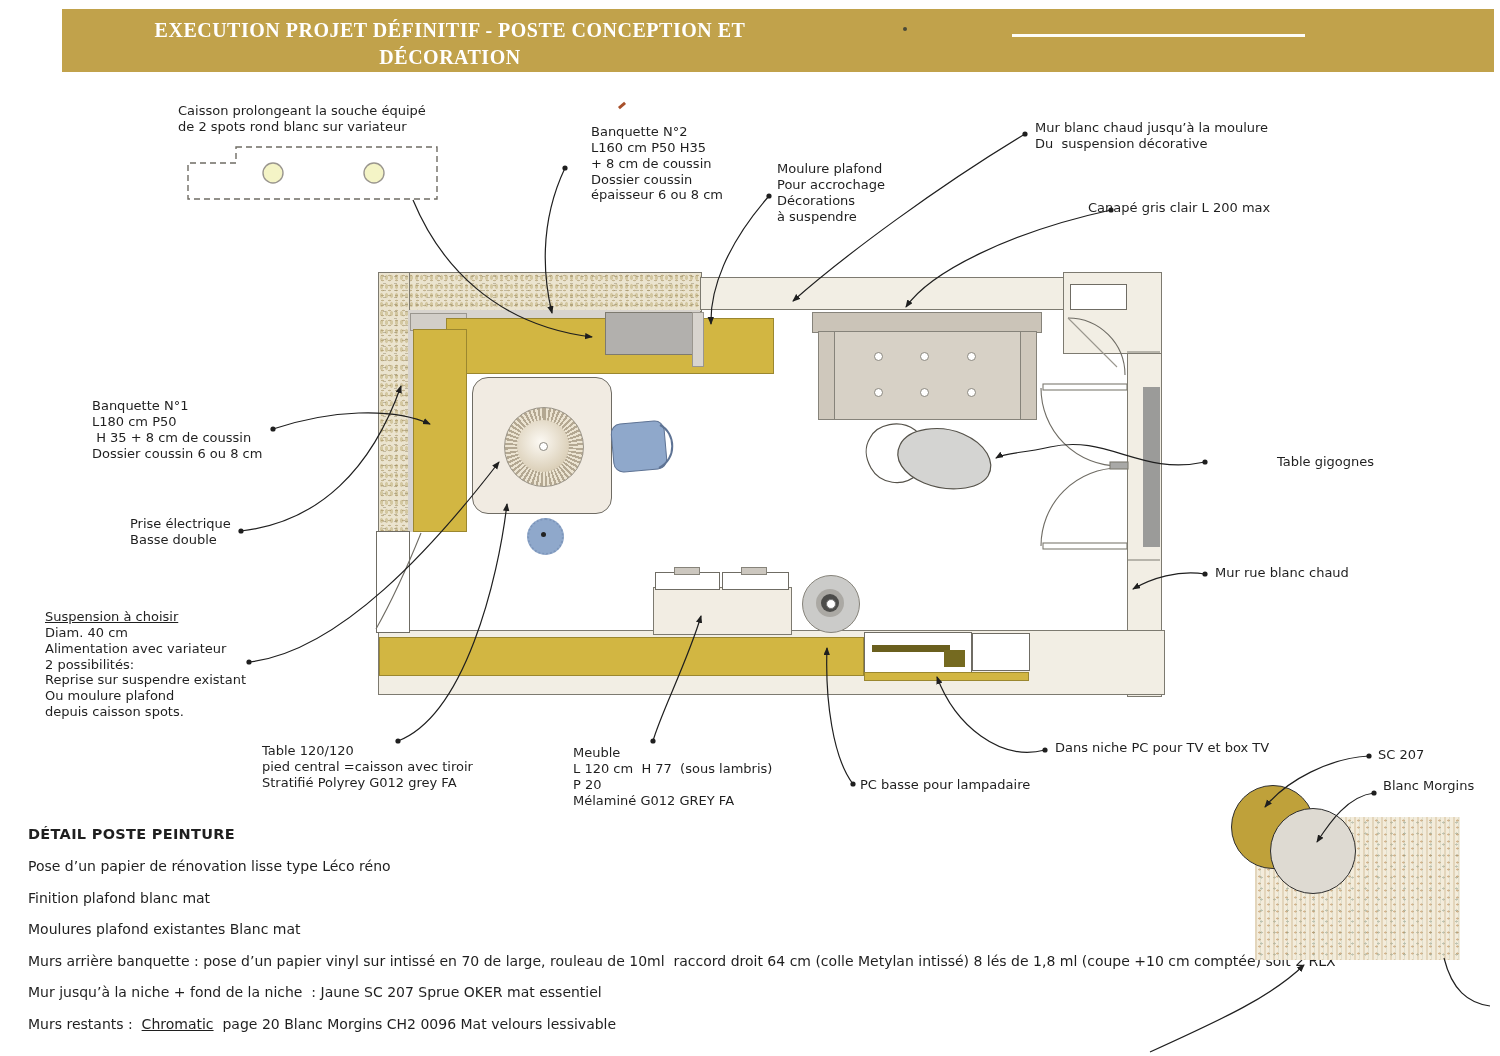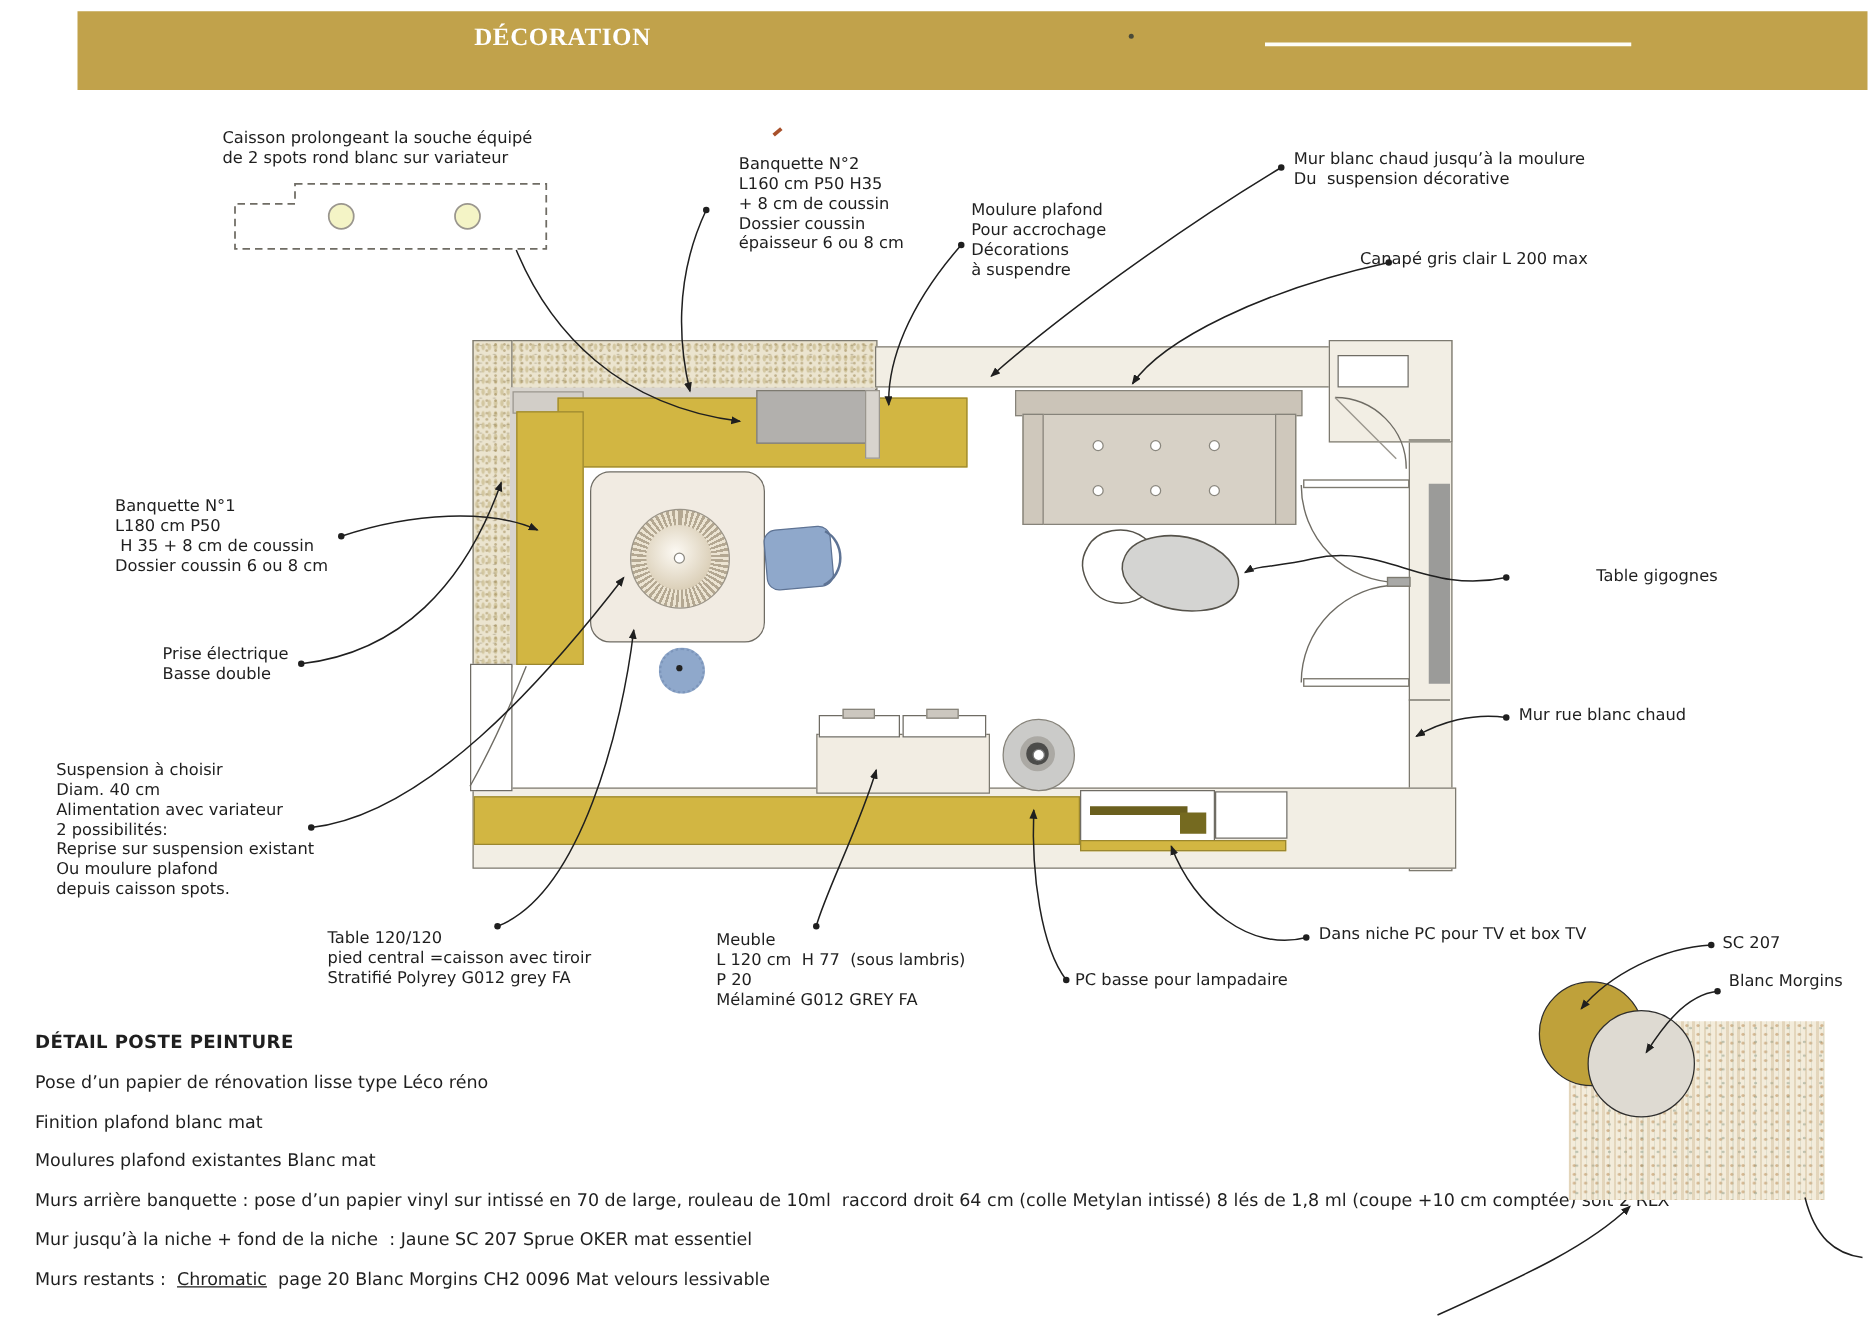--- a/index.html
+++ b/index.html
@@ -8,21 +8,21 @@
   .abs{position:absolute;}
   
   #header{position:absolute;left:62px;top:9px;width:1432px;height:63px;background:var(--gold,#c1a24b);}
   #title{position:absolute;left:120px;top:17px;width:660px;text-align:center;color:#fff;
          font-family:"Liberation Serif","DejaVu Serif",serif;font-weight:bold;font-size:20px;
          letter-spacing:.5px;line-height:1.35;}
   #header-line{position:absolute;left:1012px;top:34px;width:293px;height:3px;background:#fdfdf8;}
   #header-dot{position:absolute;left:903px;top:27px;width:4px;height:4px;background:#4a4a38;border-radius:50%;}
   
   .annotation{position:absolute;font-size:13px;line-height:1.22;white-space:pre;}
-  .annotation .u{}
+  .annotation .u{text-decoration:underline;}
   
   .tex-wall{background-color:#ebe4cf;border:1px solid #7d7a70;
     background-image:radial-gradient(rgba(160,138,88,.55) 1px,transparent 1.5px),
                      radial-gradient(rgba(120,110,80,.38) 1px,transparent 1.3px),
                      radial-gradient(rgba(205,192,150,.8) 1.2px,transparent 1.7px);
     background-size:7px 5px,11px 7px,5px 9px;}
   .cream{background:#f2eee4;border:1px solid #7d7a70;}
   .lambris{background:#d8d4ce;}
   .yellow{background:var(--yellow,#d2b642);border:1px solid #9b872f;}
   .white-box{background:#fff;border:1px solid #6f6c64;}
@@ -61,20 +61,21 @@
   svg#overlay{position:absolute;left:0;top:0;z-index:6;pointer-events:none;}
   .z2{z-index:2;} .z3{z-index:3;} .z4{z-index:4;} .z7{z-index:7;position:absolute;}
 </style>
 </head>
 <body>
 
 <div id="canvas">
 
   <div id="header"></div>
   <div id="title">
+    <div>EXECUTION PROJET DÉFINITIF - POSTE CONCEPTION ET</div>
     <div>DÉCORATION</div>
   </div>
   <div id="header-line"></div>
   <div id="header-dot"></div>
   <div id="red-tick"></div>
 
   <div>
 
     <div class="abs tex-wall" style="left:378px;top:272px;width:322px;height:38px;"></div>
     <div class="abs tex-wall" style="left:378px;top:272px;width:30px;height:260px;"></div>
@@ -210,21 +211,21 @@
   </svg>
 
   <div id="annotations" class="z7" style="left:0;top:0;">
       <div class="annotation" style="left: 178px; top: 103px;"><div>Caisson prolongeant la souche équipé</div><div>de 2 spots rond blanc sur variateur</div></div>
       <div class="annotation" style="left: 591px; top: 124px;"><div>Banquette N°2</div><div>L160 cm P50 H35</div><div>+ 8 cm de coussin</div><div>Dossier coussin</div><div>épaisseur 6 ou 8 cm</div></div>
       <div class="annotation" style="left: 777px; top: 161px;"><div>Moulure plafond</div><div>Pour accrochage</div><div>Décorations</div><div>à suspendre</div></div>
       <div class="annotation" style="left: 1035px; top: 120px;"><div>Mur blanc chaud jusqu’à la moulure</div><div>Du&nbsp; suspension décorative</div></div>
       <div class="annotation" style="left: 1088px; top: 200px;"><div>Canapé gris clair L 200 max</div></div>
       <div class="annotation" style="left: 92px; top: 398px;"><div>Banquette N°1</div><div>L180 cm P50</div><div>&nbsp;H 35 + 8 cm de coussin</div><div>Dossier coussin 6 ou 8 cm</div></div>
       <div class="annotation" style="left: 130px; top: 516px;"><div>Prise électrique</div><div>Basse double</div></div>
-      <div class="annotation" style="left: 45px; top: 609px;"><div class="u">Suspension à choisir</div><div>Diam. 40 cm</div><div>Alimentation avec variateur</div><div>2 possibilités:</div><div>Reprise sur suspension existant</div><div>Ou moulure plafond</div><div>depuis caisson spots.</div></div>
+      <div class="annotation" style="left: 45px; top: 609px;"><div class="u">Suspension à choisir</div><div>Diam. 40 cm</div><div>Alimentation avec variateur</div><div>2 possibilités:</div><div>Reprise sur suspendre existant</div><div>Ou moulure plafond</div><div>depuis caisson spots.</div></div>
       <div class="annotation" style="left: 262px; top: 743px;"><div>Table 120/120</div><div>pied central =caisson avec tiroir</div><div>Stratifié Polyrey G012 grey FA</div></div>
       <div class="annotation" style="left: 573px; top: 745px;"><div>Meuble</div><div>L 120 cm&nbsp; H 77&nbsp; (sous lambris)</div><div>P 20</div><div>Mélaminé G012 GREY FA</div></div>
       <div class="annotation" style="left: 860px; top: 777px;"><div>PC basse pour lampadaire</div></div>
       <div class="annotation" style="left: 1055px; top: 740px;"><div>Dans niche PC pour TV et box TV</div></div>
       <div class="annotation" style="left: 1255px; top: 454px; margin-left: 22px;"><div>Table gigognes</div></div>
       <div class="annotation" style="left: 1215px; top: 565px;"><div>Mur rue blanc chaud</div></div>
       <div class="annotation" style="left: 1378px; top: 747px;"><div>SC 207</div></div>
       <div class="annotation" style="left: 1383px; top: 778px;"><div>Blanc Morgins</div></div>
     </div>
 

